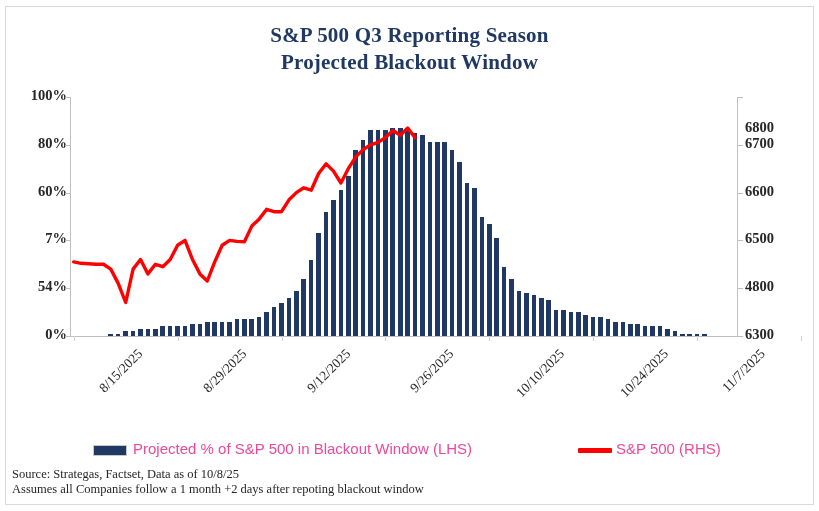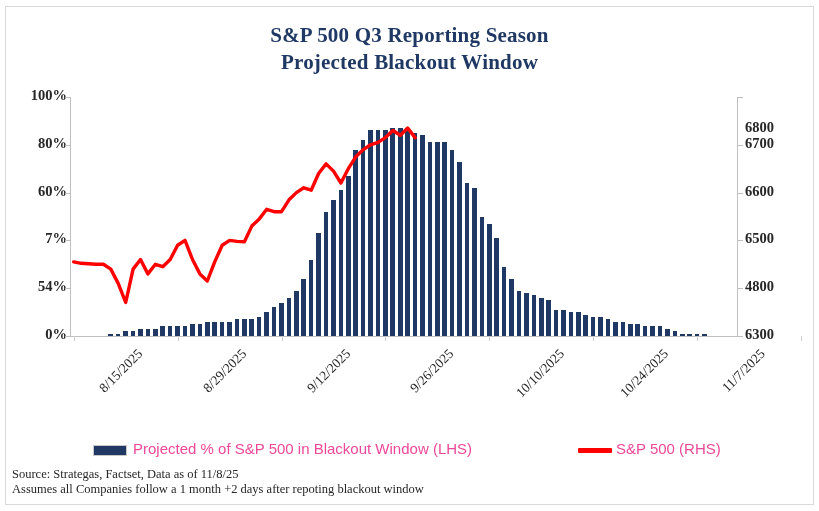--- a/index.html
+++ b/index.html
@@ -211,16 +211,16 @@
   </svg>
 
   <div id="legend">
     <div class="sw-bar" style="left:93px;top:5px;"></div>
     <div class="lg" style="left:133px;top:0px;">Projected % of S&amp;P 500 in  Blackout Window (LHS)</div>
     <div class="sw-line" style="left:578px;top:8px;"></div>
     <div class="lg" style="left:616px;top:0px;">S&amp;P 500 (RHS)</div>
   </div>
 
   <div id="notes">
-    <div class="note">Source: Strategas, Factset, Data as of 11/8/25</div>
+    <div class="note">Source: Strategas, Factset, Data as of 10/8/25</div>
     <div class="note">Assumes all Companies follow a 1 month +2 days after repoting blackout window</div>
   </div>
 </div>
 
 </body></html>

